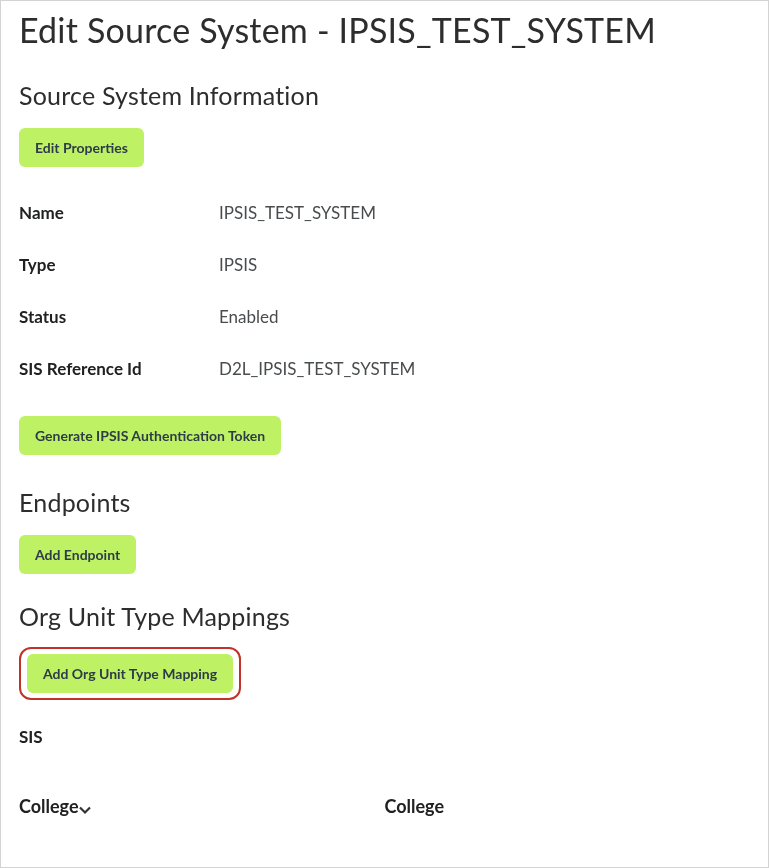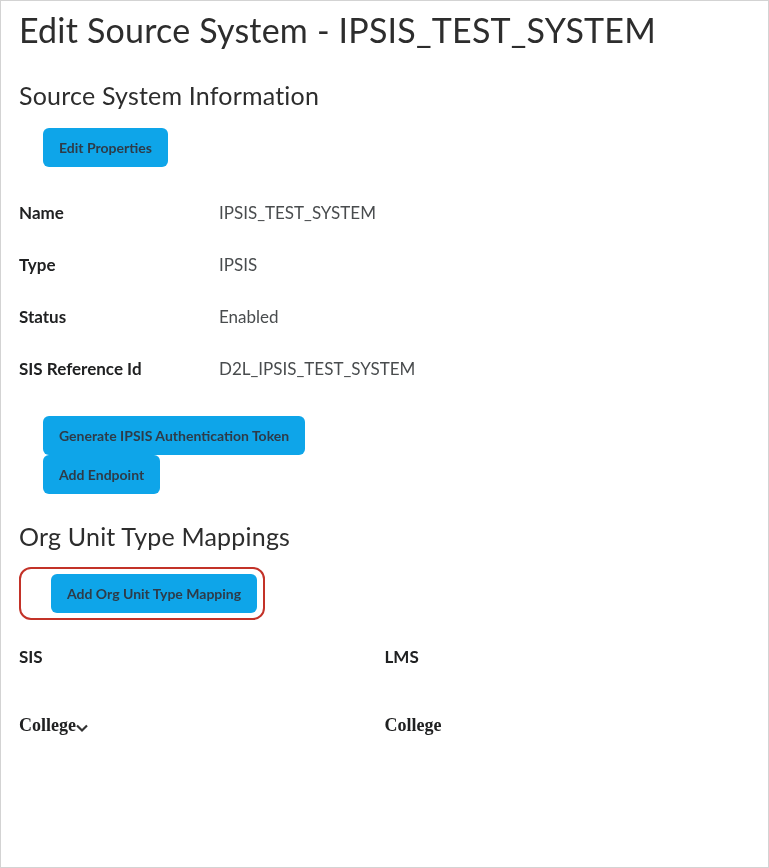--- a/index.html
+++ b/index.html
@@ -27,30 +27,29 @@
     }
     h2.section-title {
       font-size: 25px;
       font-weight: 400;
       color: #2d2d2d;
       letter-spacing: 0.2px;
     }
     .section-sourceinfo h2 { margin-bottom: 18px; }
     .btn {
       display: inline-block;
-      background: #0ea5e9;
+      background: #bef264;
       color: #2e3b48;
       font-weight: 700;
       font-size: 14px;
       padding: 11px 16px;
       border: none;
       border-radius: 6px;
       cursor: pointer;
       font-family: inherit;
-      margin-left: 24px;
     }
     .props-table {
       margin-top: 28px;
       margin-bottom: 30px;
     }
     .prop-row {
       display: flex;
       padding: 7px 0;
       margin-top: 17px;
     }
@@ -87,21 +86,20 @@
       padding: 8px 0;
     }
     .mapping-data-row {
       display: flex;
       margin-top: 40px;
     }
     .mapping-data-cell {
       flex: 1;
       display: flex;
       align-items: center;
-      font-family: Liberation Serif, serif;
     }
     .mapping-value {
       font-weight: 700;
       font-size: 18px;
       color: #202122;
     }
     .chevron-down {
       width: 12px;
       height: 12px;
       display: inline-block;
@@ -139,33 +137,33 @@
     <div class="prop-row">
       <div class="prop-label">SIS Reference Id</div>
       <div class="prop-value">D2L_IPSIS_TEST_SYSTEM</div>
     </div>
   </div>
 
   <button class="btn">Generate IPSIS Authentication Token</button>
 </section>
 
 <section class="section-endpoints">
+  <h2 class="section-title">Endpoints</h2>
   <button class="btn">Add Endpoint</button>
 </section>
 
 <section class="section-mappings">
   <h2 class="section-title">Org Unit Type Mappings</h2>
   <div class="highlight-box">
     <button class="btn">Add Org Unit Type Mapping</button>
   </div>
 
   <div class="mapping-table">
     <div class="mapping-header-row">
       <div class="mapping-header-cell">SIS</div>
-      <div class="mapping-header-cell">LMS</div>
     </div>
     <div class="mapping-data-row">
       <div class="mapping-data-cell">
         <span class="mapping-value">College</span>
         <span class="chevron-down">
           <svg viewBox="0 0 12 12">
               <polyline points="1,3.5 6,8.5 11,3.5"></polyline>
             </svg>
         </span>
       </div>

